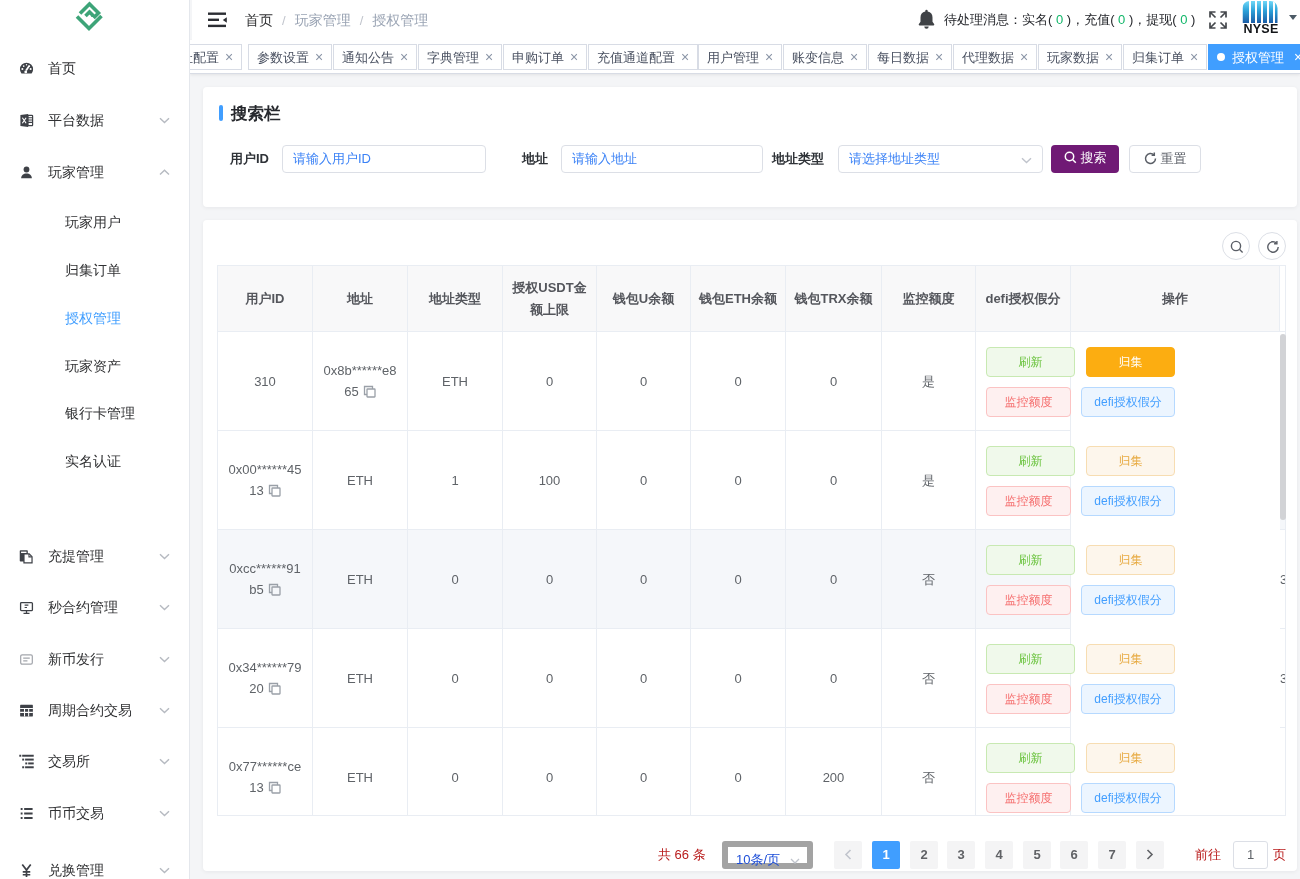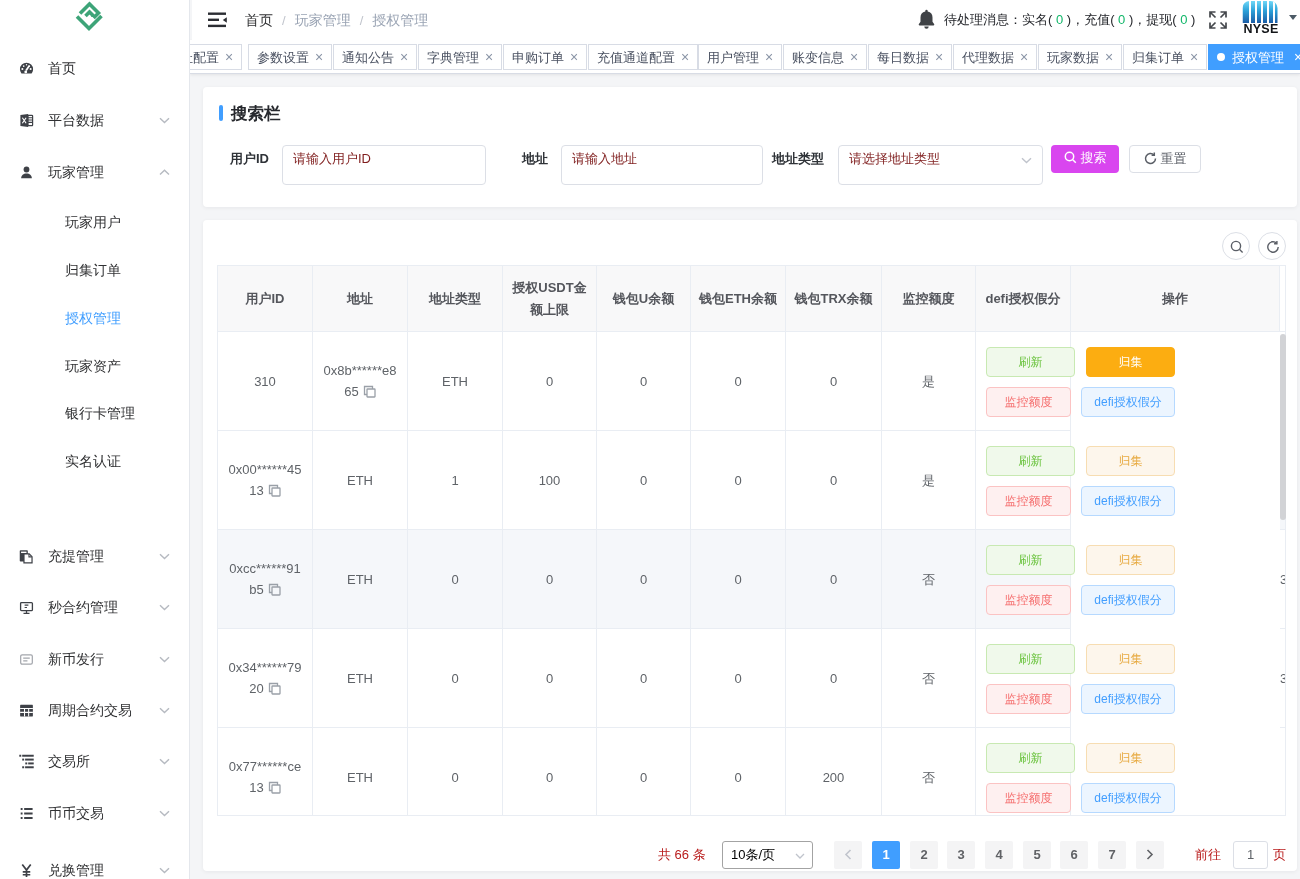--- a/index.html
+++ b/index.html
@@ -16,21 +16,21 @@
 .crumb{position:absolute;top:0;height:40px;line-height:40px;font-size:14px;color:#303133;white-space:nowrap}
 .gray{color:#99a3b3}
 .sep{color:#c0c4cc;padding:0 9px;font-size:13px}
 .tags{left:190px;top:40px;width:1110px;height:34px;background:#fff;border-bottom:1px solid #d8dce5;box-shadow:0 1px 3px rgba(0,0,0,.08);overflow:hidden;z-index:3}
 .tag{position:absolute;top:4px;height:26px;line-height:24px;border:1px solid #d8dce5;background:#fff;color:#495060;font-size:13px;padding:0 8px;white-space:nowrap}
 .tag .x{color:#8a94a6;font-size:14px;margin-left:6px}
 .tag.on{background:#409eff;border-color:#409eff;color:#fff}
 .tag.on .x{color:#fff}
 .dot{display:inline-block;width:8px;height:8px;border-radius:50%;background:#fff;margin-right:7px;vertical-align:1px}
 .card{background:#fff;border-radius:4px;box-shadow:0 1px 4px rgba(0,21,41,.06)}
-.inp{position:absolute;height:40px;border:1px solid #dcdfe6;border-radius:4px;background:#fff;line-height:26px;color:#7f1d1d;font-size:13px;padding-left:10px}
+.inp{position:absolute;height:28px;border:1px solid #dcdfe6;border-radius:4px;background:#fff;line-height:26px;color:#3b82f6;font-size:13px;padding-left:10px}
 .lbl{position:absolute;height:28px;line-height:28px;font-weight:bold;font-size:13px;color:#2f3338}
 .btn{position:absolute;height:28px;line-height:26px;border-radius:4px;font-size:13px;text-align:center}
 .tbl{left:217px;top:265px;width:1069px;height:551px;border:1px solid #e9edf3;background:#fff;display:grid;grid-template-columns:95px 95px 95px 94px 94px 95px 96px 94px 95px 209px 1fr;grid-template-rows:66px 99px 99px 99px 99px 99px;overflow:hidden;z-index:2}
 .th{background:#f8f8f9;border-right:1px solid #e9edf3;border-bottom:1px solid #e9edf3;display:flex;align-items:center;justify-content:center;text-align:center;font-weight:bold;font-size:13px;color:#54565c;line-height:22px}
 .thg{background:#fff;border-bottom:1px solid #e9edf3}
 .td{border-right:1px solid #e9edf3;border-bottom:1px solid #e9edf3;display:flex;align-items:center;justify-content:center;text-align:center;font-size:13px;color:#5f6368;background:#fff;line-height:21px}
 .hov{background:#f5f7fa}
 .tdg{background:#fff}
 .op{position:relative}
 .ob{position:absolute;height:30px;line-height:28px;border-radius:4px;border:1px solid;font-size:12px;text-align:center}
@@ -243,21 +243,21 @@
 <div class="a" style="left:16px;top:18px;width:4px;height:16px;background:#409eff;border-radius:2px"></div>
 <div class="a" style="left:28px;top:8px;height:36px;line-height:36px;font-size:16.5px;font-weight:bold;color:#26282d">搜索栏</div>
 <div class="lbl" style="left:27px;top:58px">用户ID</div>
 <div class="inp" style="left:79px;top:58px;width:204px">请输入用户ID</div>
 <div class="lbl" style="left:319px;top:58px">地址</div>
 <div class="inp" style="left:358px;top:58px;width:202px">请输入地址</div>
 <div class="lbl" style="left:569px;top:58px">地址类型</div>
 <div class="inp" style="left:635px;top:58px;width:205px">请选择地址类型<svg style="position:absolute;right:10px;top:11px" width="11" height="7" viewBox="0 0 11 7" fill="none" stroke="#c0c4cc" stroke-width="1.4">
         <path d="M1 1.2 L5.5 5.6 L10 1.2"></path>
       </svg></div>
-<div class="btn" style="left:848px;top:58px;width:68px;background:#d946ef;color:#fff"><svg style="vertical-align:-2px;margin-right:4px" width="13" height="13" viewBox="0 0 13 13" fill="none" stroke="#fff" stroke-width="1.5">
+<div class="btn" style="left:848px;top:58px;width:68px;background:#701a75;color:#fff"><svg style="vertical-align:-2px;margin-right:4px" width="13" height="13" viewBox="0 0 13 13" fill="none" stroke="#fff" stroke-width="1.5">
         <circle cx="5.5" cy="5.5" r="4.2"></circle>
         <path d="M8.8 8.8l3 3"></path>
       </svg>搜索</div>
 <div class="btn" style="left:926px;top:58px;width:72px;background:#fff;border:1px solid #dcdfe6;color:#5a5e66"><svg style="vertical-align:-2px;margin-right:4px" width="13" height="13" viewBox="0 0 13 13" fill="none" stroke="#5a5e66" stroke-width="1.5">
         <path d="M11.5 6.5a5 5 0 1 1-1.5-3.57"></path>
         <path d="M10.3 0.6v2.7H7.6"></path>
       </svg>重置</div>
 </div>
 <div class="a card" style="left:203px;top:220px;width:1094px;height:651px"></div>
 <div class="a" style="left:1222px;top:232px;width:28px;height:28px;border:1px solid #dcdfe6;border-radius:50%;background:#fff">
@@ -384,21 +384,21 @@
 <div class="td op">
 <div class="ob bg1" style="left:10px;top:15px;width:89px">刷新</div>
 <div class="ob by1" style="left:110px;top:15px;width:89px">归集</div>
 <div class="ob br1" style="left:10px;top:55px;width:85px">监控额度</div>
 <div class="ob bb1" style="left:105px;top:55px;width:94px">defi授权假分</div>
 </div>
 <div class="tdg"></div>
 </div>
 <div class="a" style="left:1280px;top:334px;width:6px;height:186px;background:#d2d3d6;border-radius:3px;z-index:3"></div>
 <div class="pg" style="left:658px">共 66 条</div>
-<div class="a" style="left:722px;top:841px;width:91px;height:28px;border:1px solid #a3a3a3;border-radius:3px;background:#fff;line-height:26px;color:#000000;font-size:13px;padding-left:8px">10条/页<svg style="position:absolute;right:7px;top:11px" width="10" height="6" viewBox="0 0 10 6" fill="none" stroke="#c0c4cc" stroke-width="1.3">
+<div class="a" style="left:722px;top:841px;width:91px;height:28px;border:6px solid #a3a3a3;border-radius:3px;background:#fff;line-height:26px;color:#1d4ed8;font-size:13px;padding-left:8px">10条/页<svg style="position:absolute;right:7px;top:11px" width="10" height="6" viewBox="0 0 10 6" fill="none" stroke="#c0c4cc" stroke-width="1.3">
       <path d="M1 1 L5 5 L9 1"></path>
     </svg></div>
 <div class="pbox" style="left:834px"><svg style="vertical-align:-1px" width="8" height="11" viewBox="0 0 8 11" fill="none" stroke="#c0c4cc" stroke-width="1.6">
       <path d="M6.5 1 L2 5.5 L6.5 10"></path>
     </svg></div>
 <div class="pbox" style="left:872px;background:#409eff;color:#fff;">1</div>
 <div class="pbox" style="left:910px;">2</div>
 <div class="pbox" style="left:947px;">3</div>
 <div class="pbox" style="left:985px;">4</div>
 <div class="pbox" style="left:1023px;">5</div>

